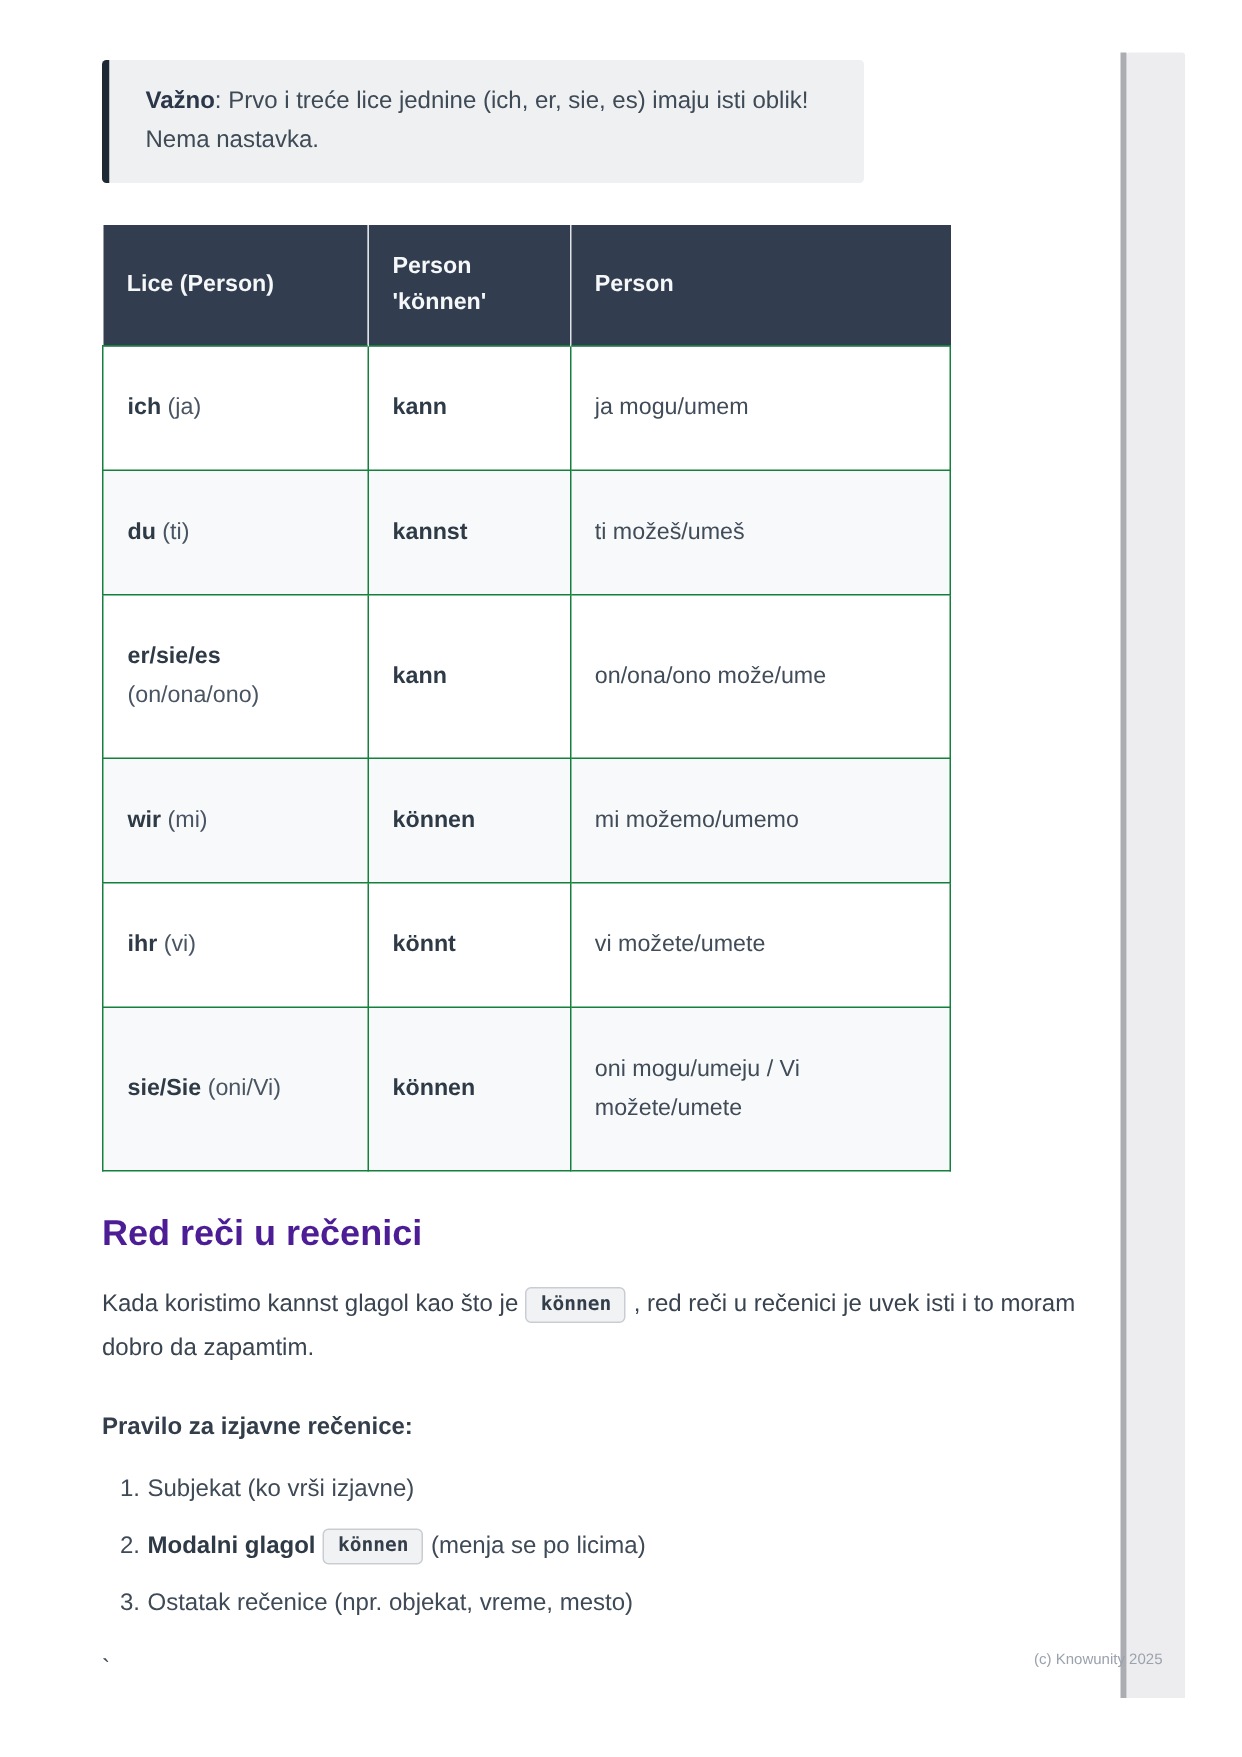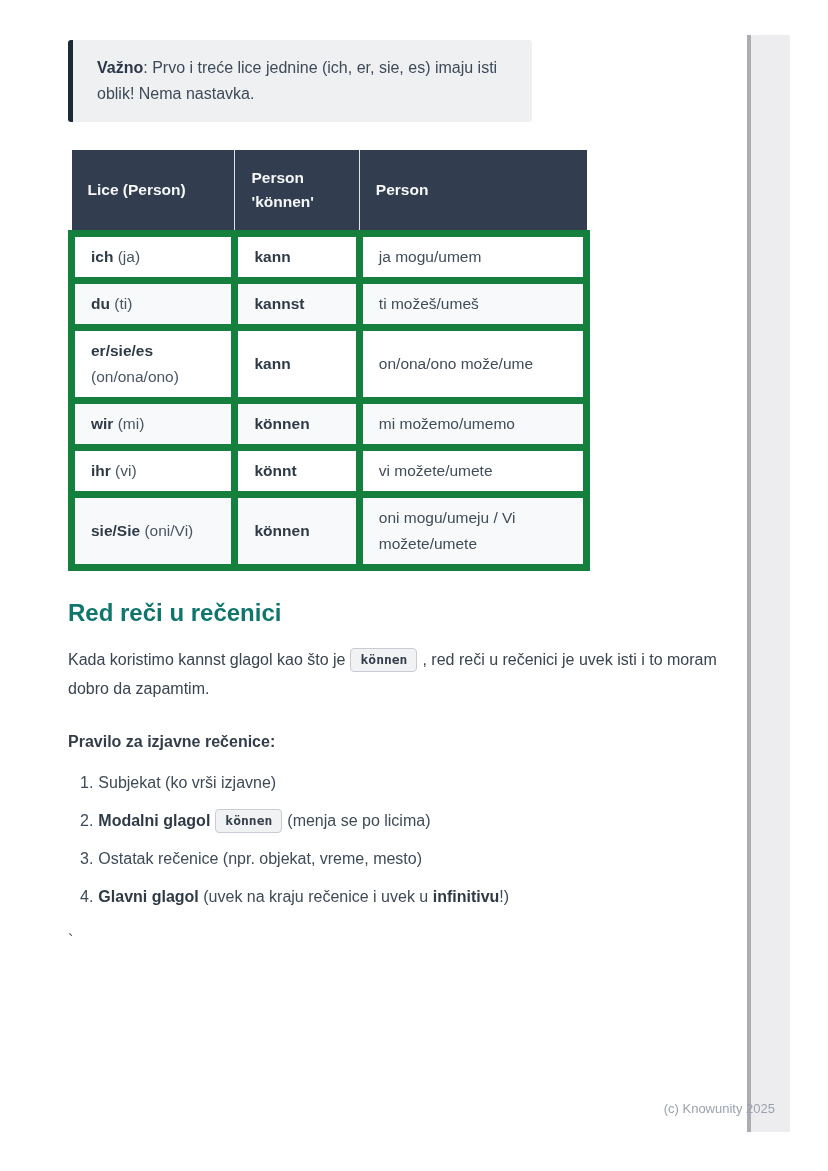--- a/index.html
+++ b/index.html
@@ -12,58 +12,58 @@
     overflow: hidden;
   }
   .content {
     position: absolute;
     left: 68px; top: 40px;
     width: 677px;
   }
   
   .info-box {
     box-sizing: border-box;
-    width: 464px;
+    width: 508px;
     background: #eef0f2;
     border-left: 5px solid #1e2936;
     border-radius: 3px;
     padding: 15px 24px;
   }
   .info-box p { margin: 0; font-size: 16px; line-height: 26px; color: #3f4a57; }
   .info-box b { color: #2b3648; }
   
-  table { border-collapse: collapse; width: 522px; margin-top: 28px; }
+  table { border-collapse: collapse; width: 566px; margin-top: 28px; }
   thead th {
     background: #323e4f;
     color: #f5f7f9;
     text-align: left;
     font-size: 15.5px;
     font-weight: 700;
     padding: 16px;
     line-height: 24px;
     vertical-align: middle;
   }
   thead th + th { border-left: 1px solid #dfe3e7; }
   tbody td {
-    border: 7px solid #15803d;
-    padding: 7px 16px;
+    border: 1px solid #15803d;
+    padding: 28px 16px;
     font-size: 15.5px;
     line-height: 26px;
     vertical-align: middle;
     color: #414c59;
   }
   tbody tr:nth-child(even) { background: #f8f9fa; }
   td b, li b { color: #2f3a47; }
   .person-note { color: #4a5563; }
   
   h2 {
     margin: 28px 0 0 0;
     font-size: 24px;
     font-weight: 600;
-    color: #0f766e;
+    color: #4c1d95;
   }
   .para { margin: 18px 0 0 0; font-size: 16px; line-height: 29px; }
   .chip {
     display: inline-block;
     font-family: "DejaVu Sans Mono", "Liberation Mono", monospace;
     font-size: 13px;
     font-weight: bold;
     color: #333e4a;
     background: #f1f2f4;
     border: 1px solid #c9cdd3;
@@ -88,21 +88,21 @@
   }
   .scrollbar-edge {
     position: absolute;
     left: 747px; top: 35px;
     width: 4px; height: 1097px;
     background: #abadb2;
   }
   .footer {
     position: absolute;
     top: 1101px; right: 53px;
-    font-size: 13px;
+    font-size: 10px;
     color: #9ba2ad;
     z-index: 5;
   }
   .hide-if-empty:empty { display: none; }
 </style>
 </head>
 <body>
 
 <div class="content">
 
@@ -160,21 +160,20 @@
   <h2>Red reči u rečenici</h2>
 
   <p class="para"><span>Kada koristimo kannst glagol kao što je</span><code class="chip">können</code><span>, red reči u rečenici je uvek isti i to moram dobro da zapamtim.</span></p>
 
   <p class="rule-title">Pravilo za izjavne rečenice:</p>
 
   <ol>
     <li><span class="num">1.</span><span class="hide-if-empty">Subjekat (ko vrši izjavne)</span></li>
     <li><span class="num">2.</span><b class="hide-if-empty">Modalni glagol</b><code class="chip hide-if-empty">können</code><span class="hide-if-empty">(menja se po licima)</span></li>
     <li><span class="num">3.</span><span class="hide-if-empty">Ostatak rečenice (npr. objekat, vreme, mesto)</span></li>
-    <li><span class="num">4.</span><b class="hide-if-empty">Glavni glagol</b><span class="hide-if-empty"> (uvek na kraju rečenice i uvek u </span><b class="hide-if-empty">infinitivu</b><span class="hide-if-empty">!)</span></li>
   </ol>
 
   <p class="stray">`</p>
 
 </div>
 
 <div class="scrollbar-track"></div>
 <div class="scrollbar-edge"></div>
 
 <div class="footer">(c) Knowunity 2025</div>

